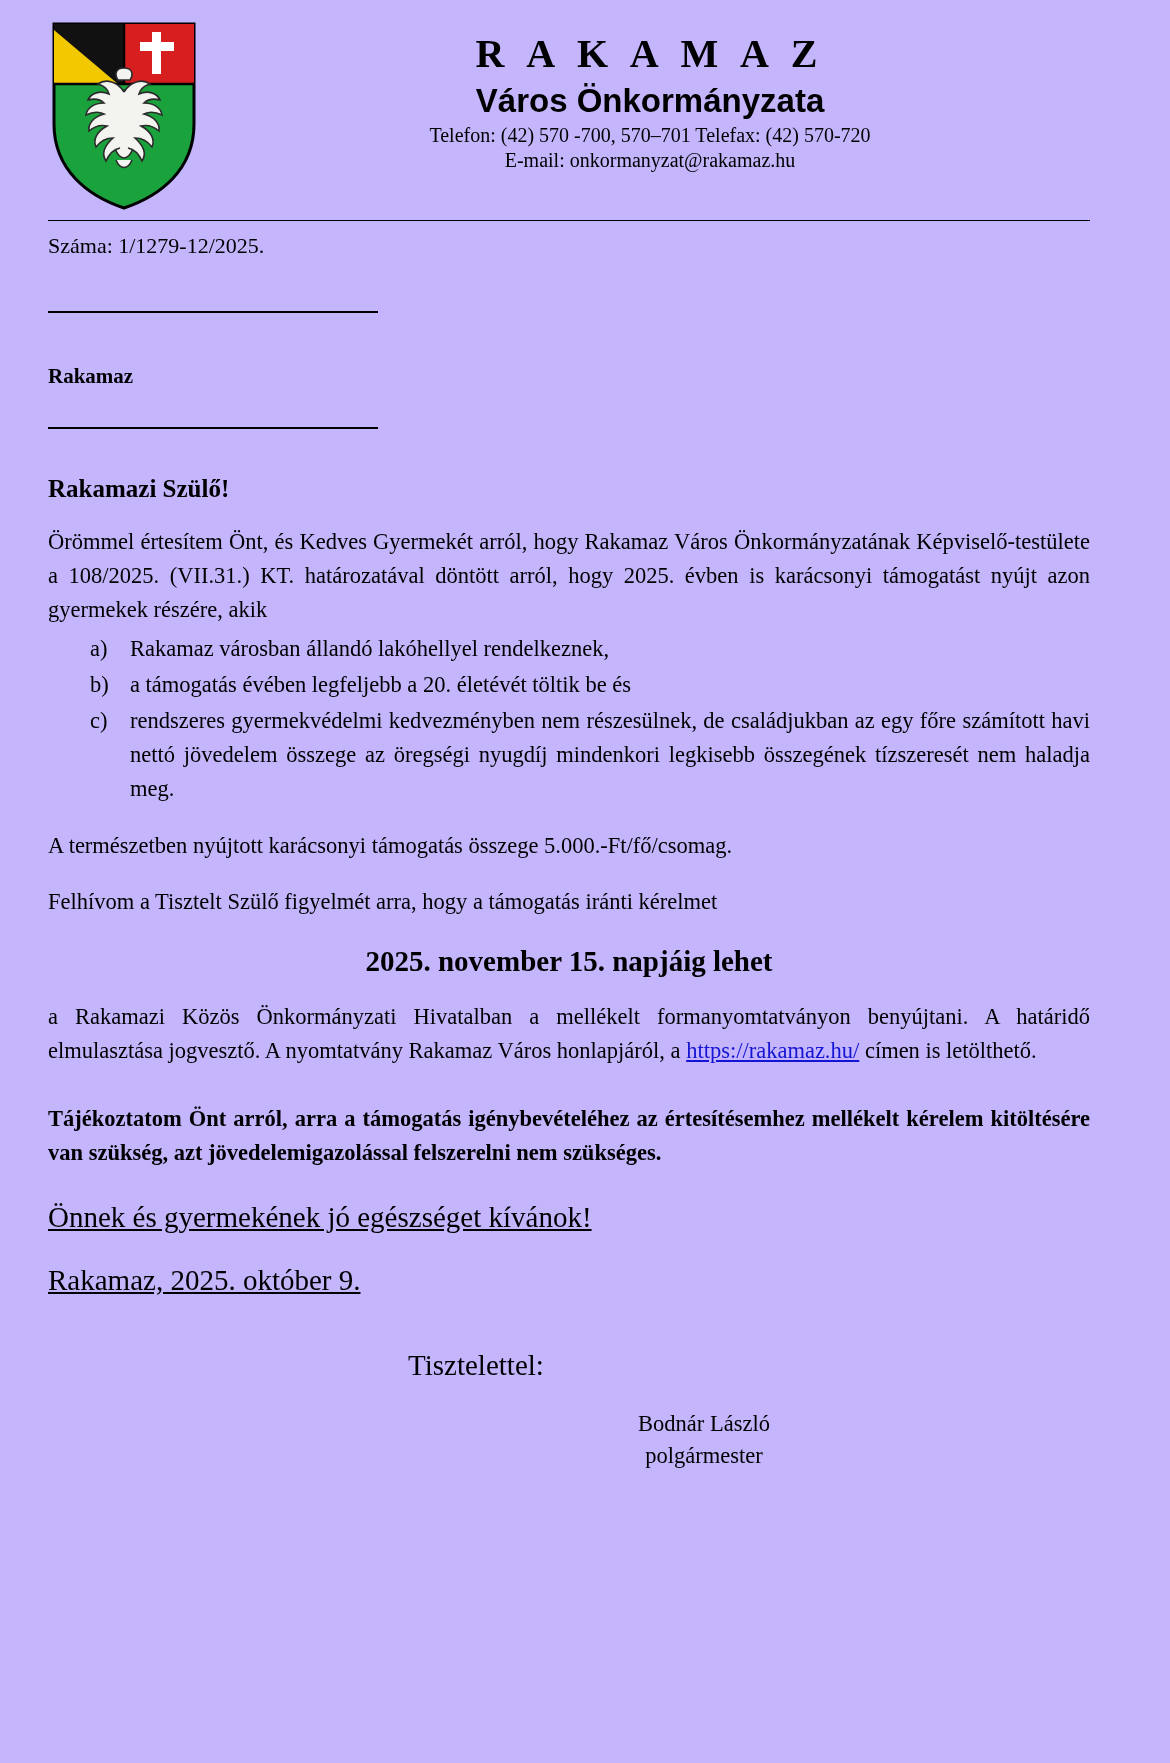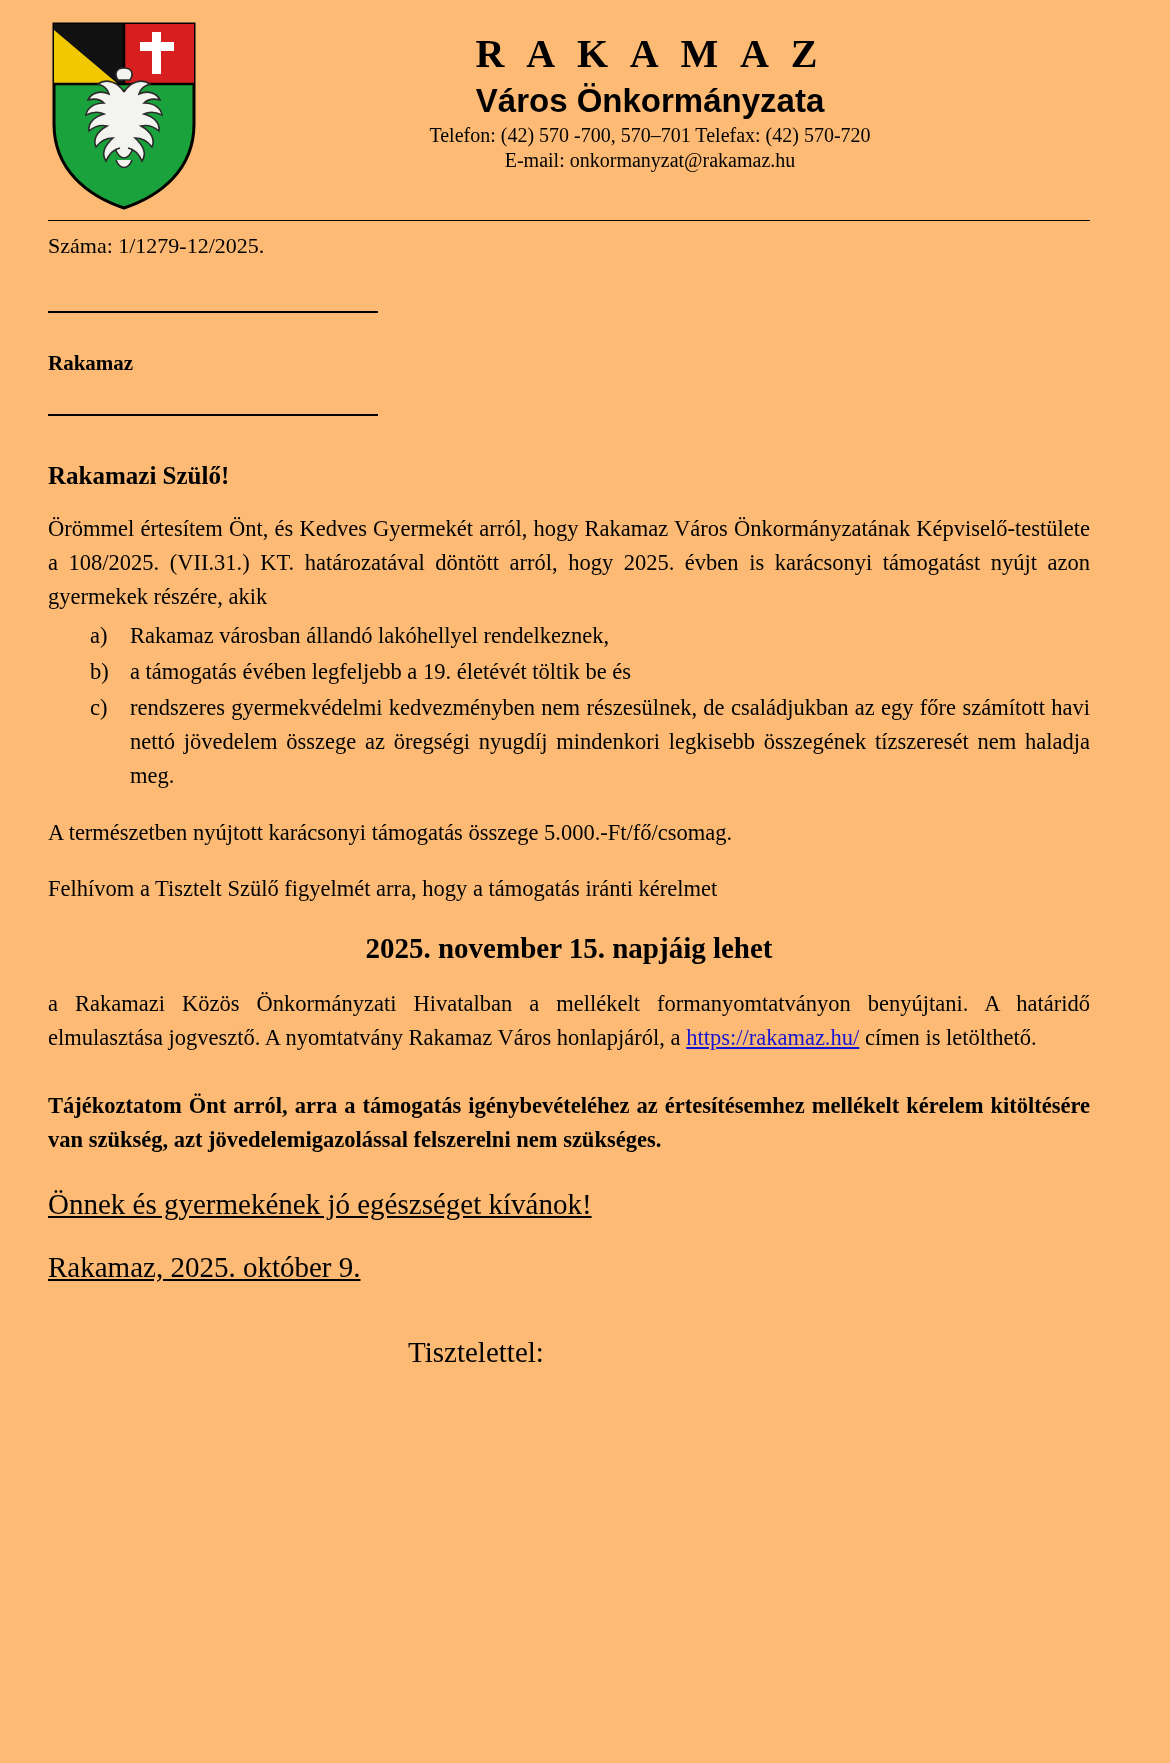--- a/index.html
+++ b/index.html
@@ -8,21 +8,21 @@
     background: #ffffff;
   }
   body {
     font-family: "Liberation Serif", serif;
     color: #000000;
   }
   .page {
     width: 1170px;
     min-height: 1763px;
     position: relative;
-    background: #fdba74;
+    background: #c4b5fd;
     box-sizing: border-box;
     padding: 18px 80px 10px 48px;
   }
 
   
   .letterhead {
     display: flex;
     align-items: flex-start;
     gap: 10px;
   }
@@ -77,21 +77,21 @@
     margin-top: 52px;
   }
   .addr-line {
     width: 330px;
     border-bottom: 2px solid #000;
     height: 0;
   }
   .addr-name {
     font-size: 21px;
     font-weight: bold;
-    margin: 38px 0 38px 0;
+    margin: 51px 0 38px 0;
   }
 
   .salutation {
     font-size: 25px;
     font-weight: bold;
     margin-top: 46px;
   }
 
   p.para {
     font-size: 22.5px;
@@ -213,21 +213,21 @@
 
   <p class="para">Örömmel értesítem Önt, és Kedves Gyermekét arról, hogy Rakamaz Város Önkormányzatának Képviselő-testülete a 108/2025. (VII.31.) KT. határozatával döntött arról, hogy 2025. évben is karácsonyi támogatást nyújt azon gyermekek részére, akik</p>
 
   <ol class="abc">
     <li>
       <span class="mk">a)</span>
       <span>Rakamaz városban állandó lakóhellyel rendelkeznek,</span>
     </li>
     <li>
       <span class="mk">b)</span>
-      <span> a támogatás évében legfeljebb a 19. életévét töltik be és</span>
+      <span> a támogatás évében legfeljebb a 20. életévét töltik be és</span>
     </li>
     <li>
       <span class="mk">c)</span>
       <span>rendszeres gyermekvédelmi kedvezményben nem részesülnek, de családjukban az egy főre számított havi nettó jövedelem összege az öregségi nyugdíj mindenkori legkisebb összegének tízszeresét nem haladja meg.</span>
     </li>
   </ol>
 
   <p class="para">A természetben nyújtott karácsonyi támogatás összege 5.000.-Ft/fő/csomag.</p>
 
   <p class="para">Felhívom a Tisztelt Szülő figyelmét arra, hogy a támogatás iránti kérelmet</p>
@@ -237,14 +237,18 @@
   <p class="para"><span>a Rakamazi Közös Önkormányzati Hivatalban a mellékelt formanyomtatványon benyújtani. A határidő elmulasztása jogvesztő. A nyomtatvány Rakamaz Város honlapjáról, a </span><a class="link" href="#">https://rakamaz.hu/</a><span> címen is letölthető.</span></p>
 
   <div class="bold-note">Tájékoztatom Önt arról, arra a támogatás igénybevételéhez az értesítésemhez mellékelt kérelem kitöltésére van szükség, azt jövedelemigazolással felszerelni nem szükséges.</div>
 
   <div class="plain-line">Önnek és gyermekének jó egészséget kívánok!</div>
 
   <div class="plain-line">Rakamaz, 2025. október 9.</div>
 
   <div class="regards">Tisztelettel:</div>
 
+  <div class="signature">
+    <div>Bodnár László</div>
+    <div>polgármester</div>
+  </div>
 
 </div>
 
 </body></html>

